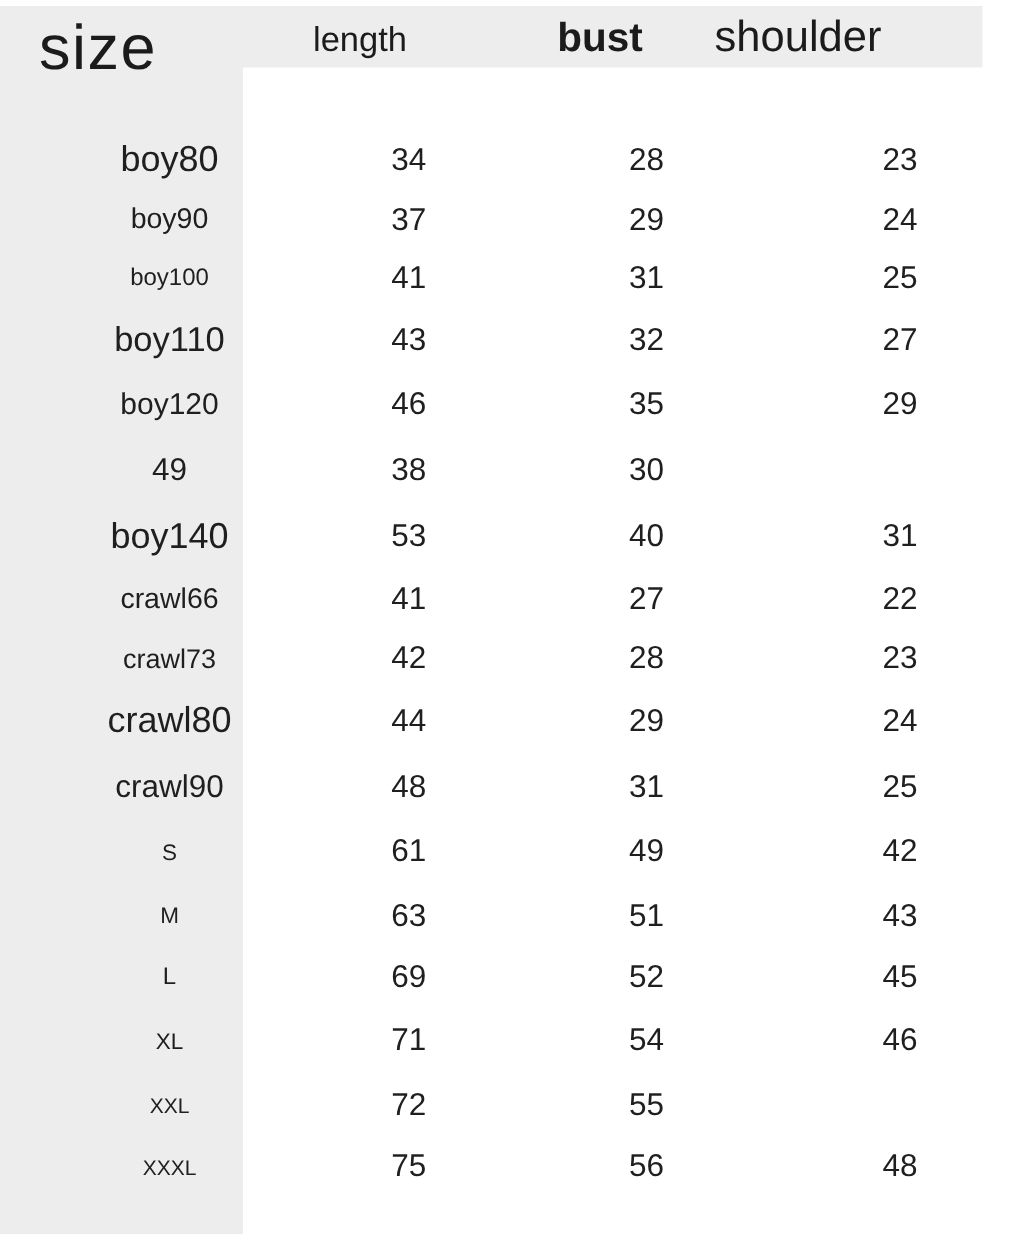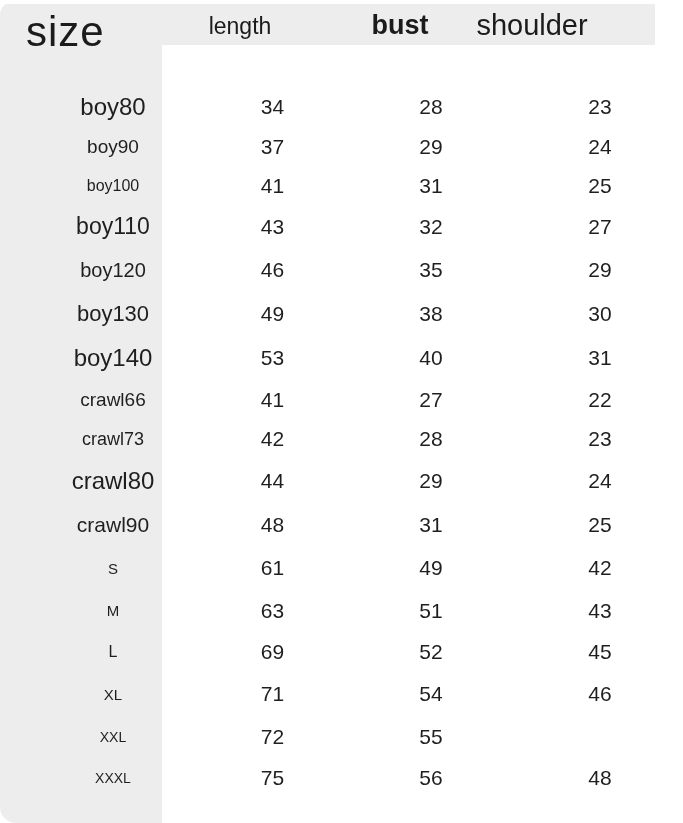--- a/index.html
+++ b/index.html
@@ -4,21 +4,20 @@
 <style>
   * { margin:0; padding:0; box-sizing:border-box; }
   html,body { background:#fff; }
   body { font-family:"Liberation Sans","DejaVu Sans",sans-serif; color:#1d1d1d; }
 
   .canvas {
     position:relative;
     width:683px; height:823px;
     background:#ffffff;
     overflow:hidden;
-    border-radius:16px;
   }
 
   
   .header-band {
     position:absolute; left:0; top:4px;
     width:655px; height:41px;
     background:#ededed;
   }
   .left-col-bg {
     position:absolute; left:0; top:4px;
@@ -117,21 +116,20 @@
     </div>
 
     <div class="row">
       <span class="cell cell-size">boy120</span>
       <span class="cell cell-length">46</span>
       <span class="cell cell-bust">35</span>
       <span class="cell cell-shoulder">29</span>
     </div>
 
     <div class="row">
-      <span class="cell cell-size">boy130</span>
       <span class="cell cell-length">49</span>
       <span class="cell cell-bust">38</span>
       <span class="cell cell-shoulder">30</span>
     </div>
 
     <div class="row">
       <span class="cell cell-size">boy140</span>
       <span class="cell cell-length">53</span>
       <span class="cell cell-bust">40</span>
       <span class="cell cell-shoulder">31</span>

